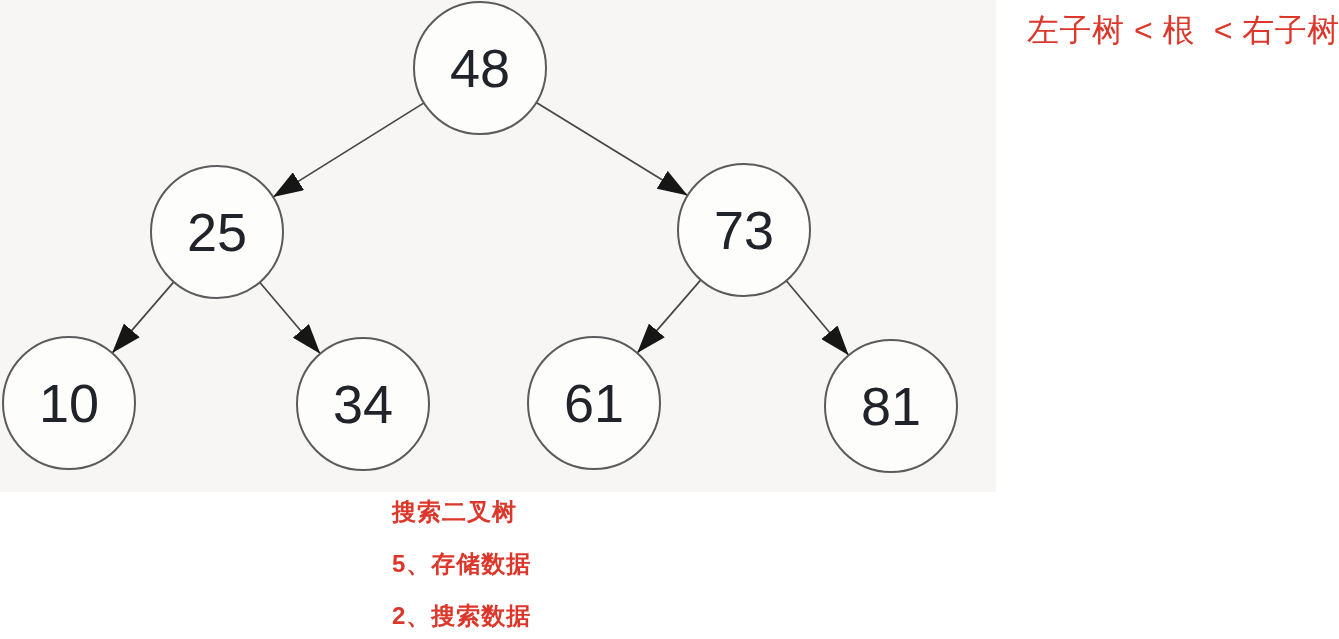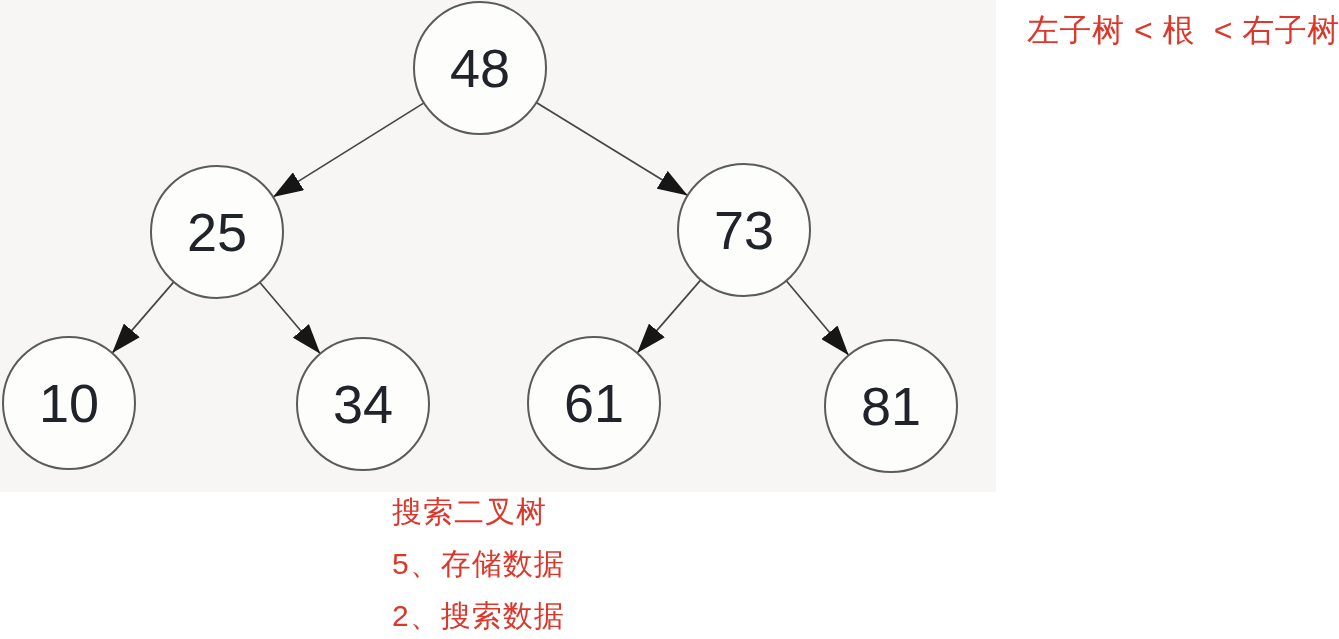--- a/index.html
+++ b/index.html
@@ -28,22 +28,22 @@
   }
   .rule-text{
     position:absolute;left:1027px;top:13px;
     font-size:32px;line-height:1.1;color:var(--red);
     white-space:pre;letter-spacing:0.5px;
   }
   .notes{
     position:absolute;left:392px;top:486px;
   }
   .note-line{
-    font-size:30px;line-height:52px;color:var(--red);
-    white-space:pre;letter-spacing:1px;
+    font-size:24px;line-height:52px;color:var(--red);
+    white-space:pre;letter-spacing:1px;font-weight:bold;
   }
 </style>
 </head>
 <body>
 
 <div class="stage">
 
   <div class="tree-canvas"></div>
 
   <svg id="tree-svg" width="1010" height="500" viewBox="0 0 1010 500">

